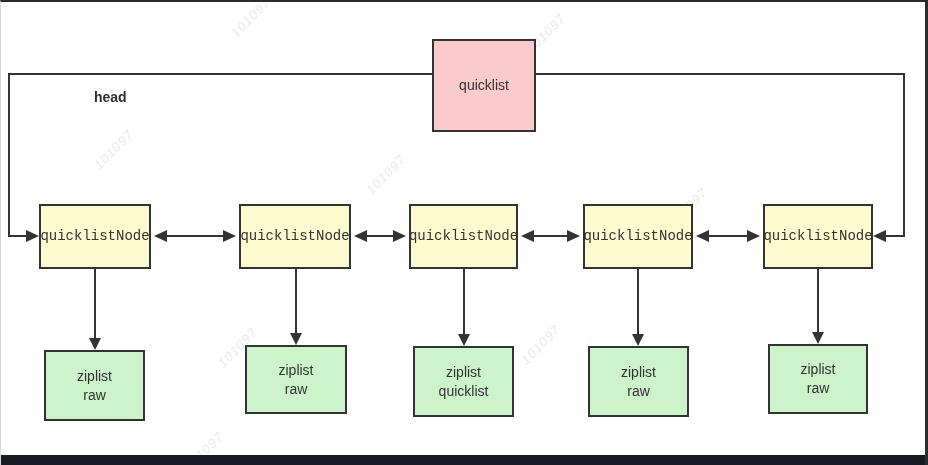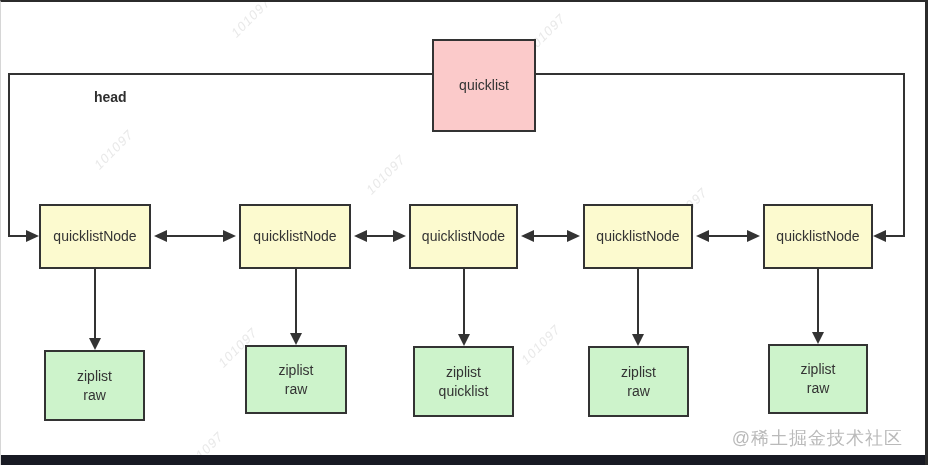--- a/index.html
+++ b/index.html
@@ -22,21 +22,21 @@
   svg.connectors polygon{fill:var(--line-color);stroke:none;}
   .box{
     position:absolute;
     display:flex;align-items:center;justify-content:center;
     text-align:center;
     border:2px solid var(--border-color);
     color:#333;font-size:14px;line-height:1.35;
     box-sizing:border-box;
   }
   .quicklist-box{background:var(--quicklist-fill);}
-  .node-box{background:var(--node-fill);}
+  .node-box{background:var(--node-fill);font-family:Liberation Mono, monospace;}
   .ziplist-box{background:var(--ziplist-fill);flex-direction:column;}
   .head-label{
     position:absolute;left:93px;top:87px;
     font-weight:bold;font-size:14px;color:#2e2e2e;
   }
   .watermark{
     position:absolute;
     color:var(--watermark-color);
     font-size:13px;font-style:italic;letter-spacing:1px;
     transform:rotate(-45deg);
@@ -156,17 +156,16 @@
   </div>
   <div class="box ziplist-box" style="left:587px;top:344px;width:101px;height:71px">
     <span>ziplist</span>
     <span>raw</span>
   </div>
   <div class="box ziplist-box" style="left:767px;top:342px;width:100px;height:70px">
     <span>ziplist</span>
     <span>raw</span>
   </div>
 
-  <div class="credit">@稀土掘金技术社区</div>
 
   <div class="bottom-bar"></div>
 
 </div>
 
 </body></html>

